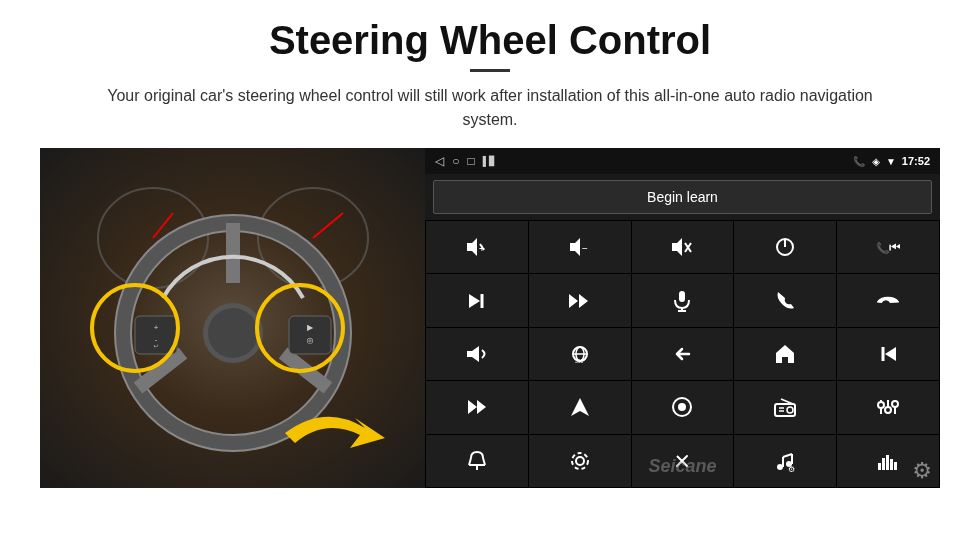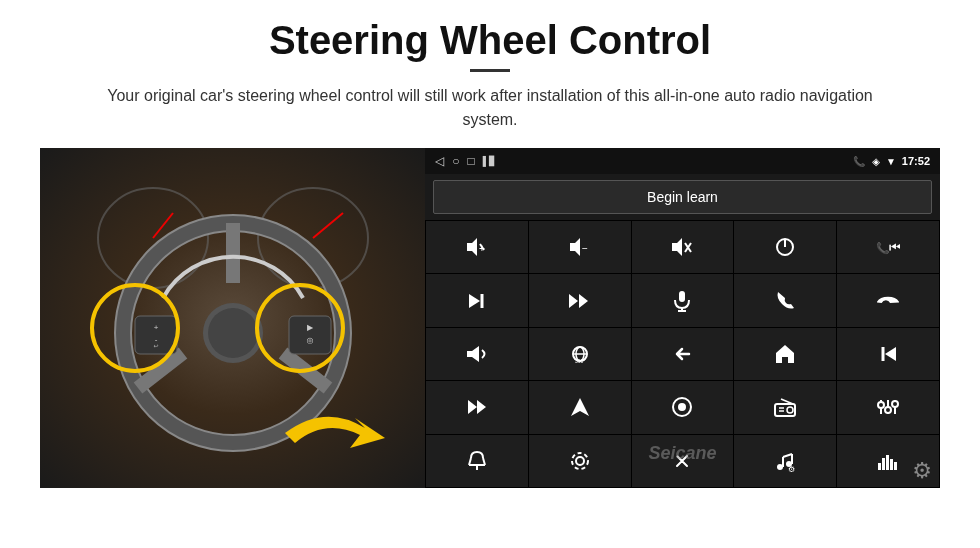--- a/index.html
+++ b/index.html
@@ -182,21 +182,21 @@
       cursor: pointer;
       border: none;
       color: #fff;
       font-size: 16px;
       transition: background 0.1s;
     }
 
     
     .seicane-watermark {
       position: absolute;
-      bottom: 24px;
+      bottom: 11px;
       left: 50%;
       transform: translateX(-50%);
       color: rgba(150, 150, 150, 0.5);
       font-size: 18px;
       font-style: italic;
       font-weight: bold;
       pointer-events: none;
     }
 
     

